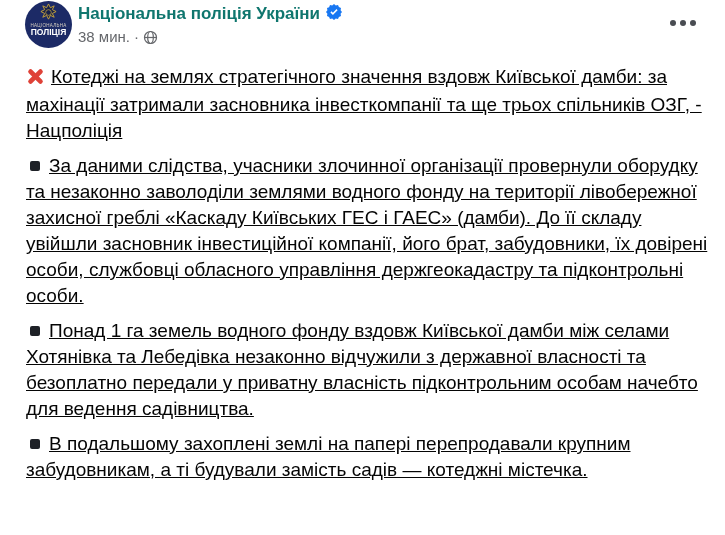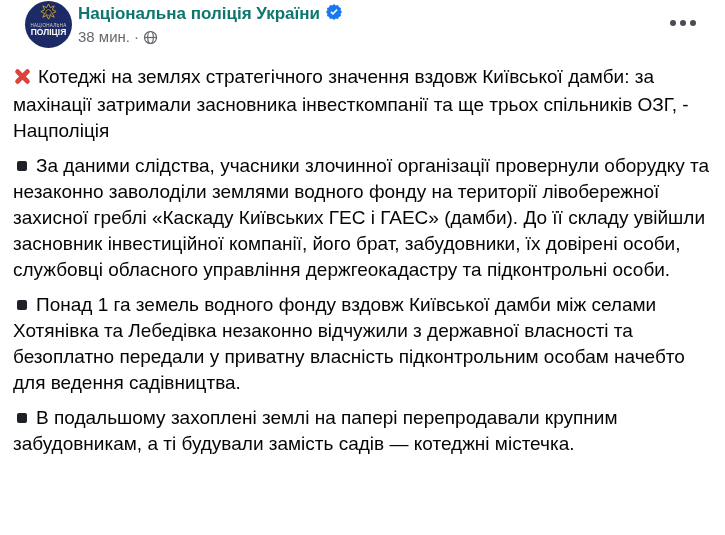--- a/index.html
+++ b/index.html
@@ -93,21 +93,21 @@
     display: block;
   }
   
   .post-body {
     margin-top: 11px;
     padding: 0 8px 0 10px;
     font-size: 19px;
     line-height: 26px;
     color: #050505;
   }
-  .post-body p { margin: 0 0 9px 3px; }
+  .post-body p { margin: 0 0 9px 16px; text-decoration: underline; }
   .post-body p:last-child { margin-bottom: 0; }
   .bullet-sq {
     display: inline-block;
     width: 10px;
     height: 10px;
     border-radius: 2px;
     background: #1E2127;
     margin: 0 9px 0 4px;
     vertical-align: 1px;
   }

